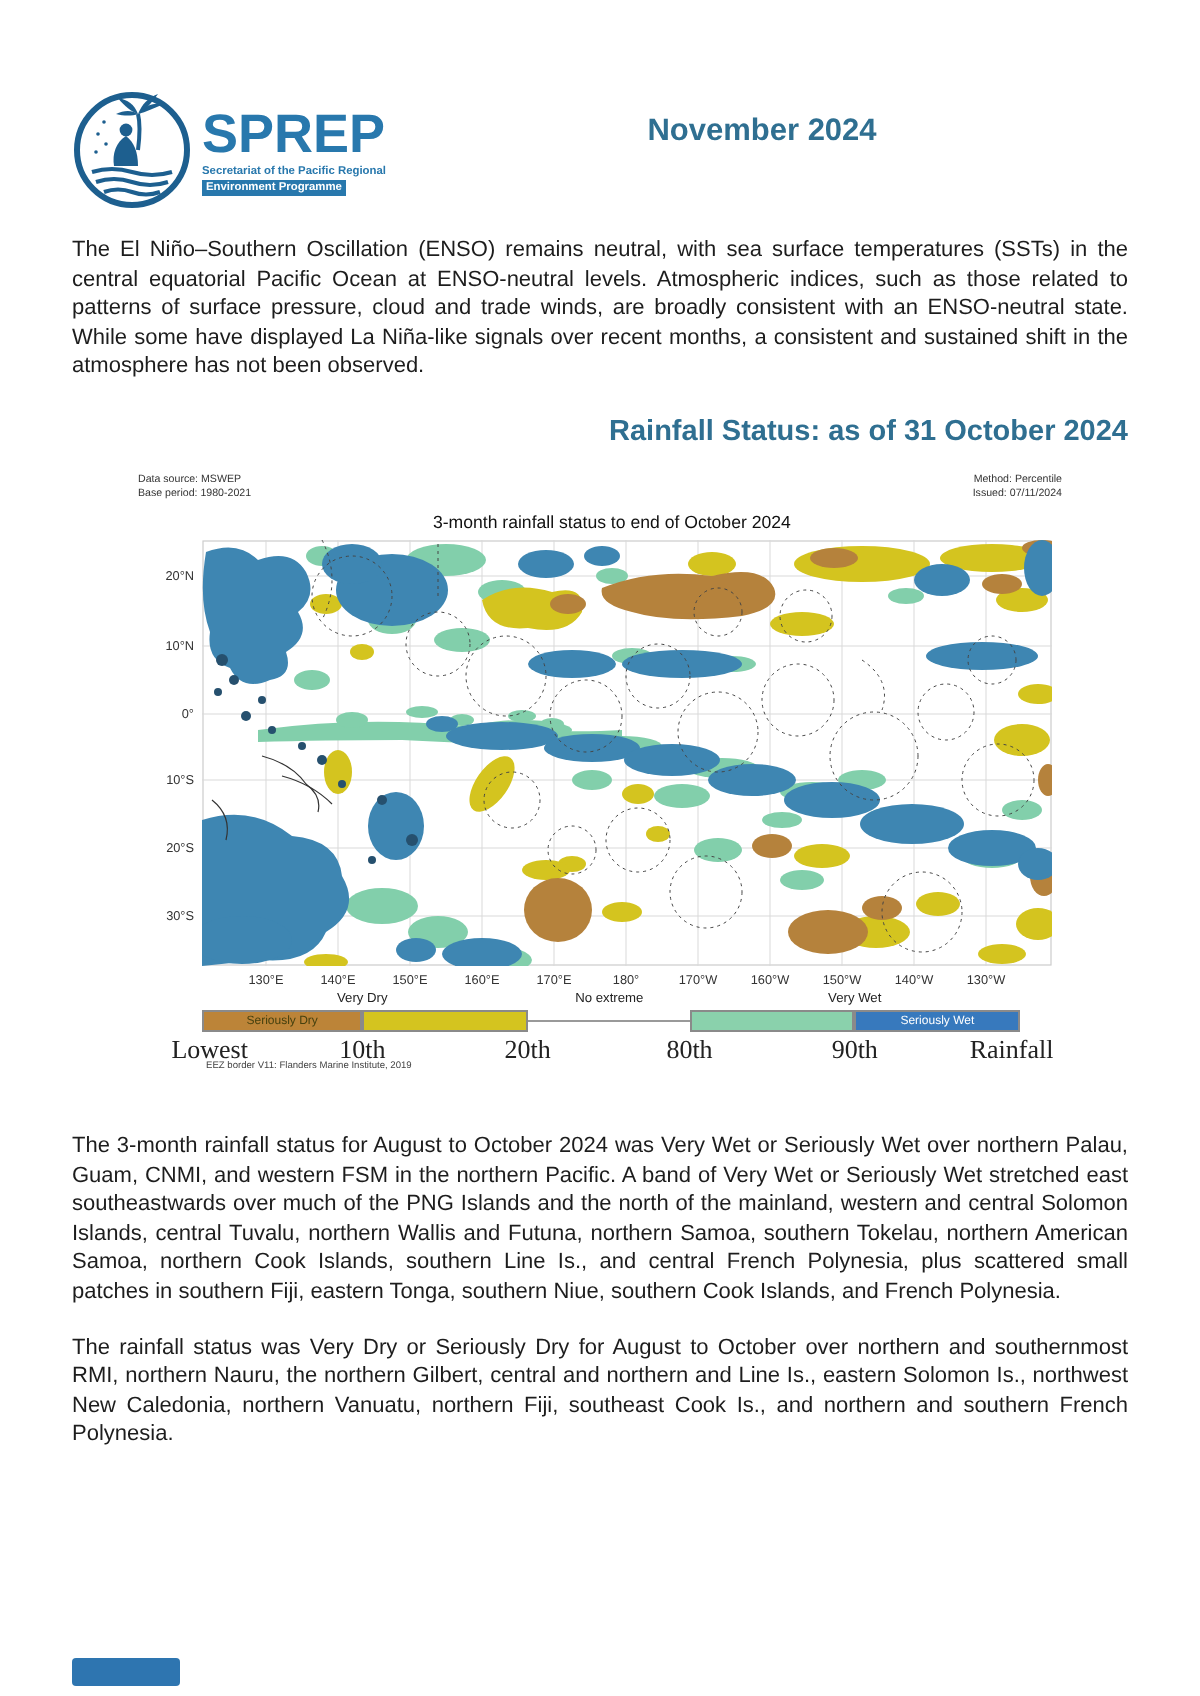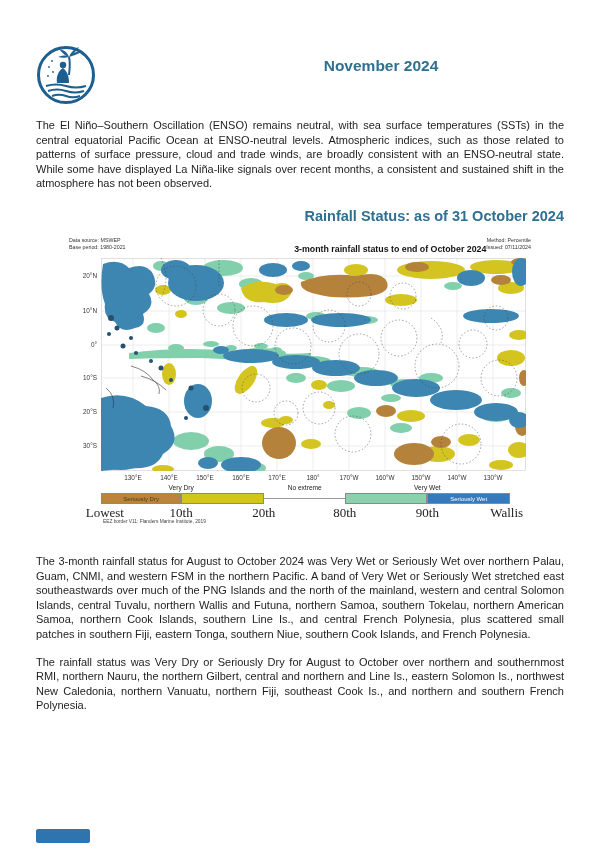--- a/index.html
+++ b/index.html
@@ -25,21 +25,21 @@
   
   .h-small{font-size:11.5px;color:#2f6f91;font-weight:bold;margin:22px 0 0 0;}
   .h-large{font-size:14.5px;color:#2f6f91;font-weight:bold;margin:17px 0 0 0;text-align:right;}
   p.bodytext{font-size:11px;line-height:14.6px;text-align:justify;margin:13px 0 0 0;}
 
   
   .figure{width:462px;margin:13px auto 0 auto;}
   .map-header{display:flex;justify-content:space-between;align-items:flex-start;}
   .map-corner{font-size:5.3px;line-height:6.6px;color:#333;white-space:nowrap;}
   .map-corner.right{text-align:right;}
-  .map-title{font-size:8.8px;color:#111;text-align:right;flex:1;margin-top:7px;font-weight:bold;}
+  .map-title{font-size:8.8px;color:#111;text-align:center;flex:1;margin-top:19px;}
   svg.map{display:block;margin-top:2px;}
 
   
   .legend{margin-left:32px;width:409px;position:relative;}
   .legend-top{position:relative;height:9px;font-size:6.6px;color:#222;}
   .legend-top span{position:absolute;transform:translateX(-50%);white-space:nowrap;}
   .legend-bar{position:relative;height:11px;}
   .legend-bar .seg{position:absolute;top:0;bottom:0;box-sizing:border-box;border:0.5px solid #8a8a8a;}
   .seg-dry{left:0;width:19.6%;background:#bc8438;}
   .seg-vdry{left:19.6%;width:20.2%;background:#d4c41f;}
@@ -82,20 +82,25 @@
 
         <circle cx="16" cy="16" r="0.9" fill="#1d5f8f"></circle>
         <circle cx="13" cy="22" r="0.9" fill="#1d5f8f"></circle>
         <circle cx="17" cy="27" r="0.9" fill="#1d5f8f"></circle>
         <circle cx="12" cy="31" r="0.9" fill="#1d5f8f"></circle>
 
         <path d="M10,41 Q20,38 30,41 T50,41" stroke="#1d5f8f" stroke-width="2" fill="none"></path>
         <path d="M12,46 Q21,43 30,46 T48,46" stroke="#1d5f8f" stroke-width="2" fill="none"></path>
         <path d="M16,51 Q23,48.5 30,51 T44,51" stroke="#1d5f8f" stroke-width="2" fill="none"></path>
       </svg>
+      <div class="logo-text">
+        <span class="sprep">SPREP</span>
+        <span class="logo-sub1">Secretariat of the Pacific Regional</span>
+        <span class="logo-sub2">Environment Programme</span>
+      </div>
     </div>
     <div class="title-block">
       <div>November 2024</div>
     </div>
   </div>
 
   <p class="bodytext">The El Niño–Southern Oscillation (ENSO) remains neutral, with sea surface temperatures (SSTs) in the central equatorial Pacific Ocean at ENSO-neutral levels. Atmospheric indices, such as those related to patterns of surface pressure, cloud and trade winds, are broadly consistent with an ENSO-neutral state. While some have displayed La Niña-like signals over recent months, a consistent and sustained shift in the atmosphere has not been observed.</p>
 
   <div class="h-large">Rainfall Status: as of 31 October 2024</div>
 
@@ -333,21 +338,21 @@
         <div class="seg seg-swet">
           <span class="seg-label wet">Seriously Wet</span>
         </div>
       </div>
       <div class="legend-ticks">
         <span style="left:0%">Lowest</span>
         <span style="left:19.6%">10th</span>
         <span style="left:39.8%">20th</span>
         <span style="left:59.6%">80th</span>
         <span style="left:79.8%">90th</span>
-        <span style="left:100%">Wallis</span>
+        <span style="left:100%">Rainfall</span>
       </div>
       <div class="attribution">EEZ border V11: Flanders Marine Institute, 2019</div>
     </div>
   </div>
 
   <p class="bodytext" style="margin-top:30px">The 3-month rainfall status for August to October 2024 was Very Wet or Seriously Wet over northern Palau, Guam, CNMI, and western FSM in the northern Pacific. A band of Very Wet or Seriously Wet stretched east southeastwards over much of the PNG Islands and the north of the mainland, western and central Solomon Islands, central Tuvalu, northern Wallis and Futuna, northern Samoa, southern Tokelau, northern American Samoa, northern Cook Islands, southern Line Is., and central French Polynesia, plus scattered small patches in southern Fiji, eastern Tonga, southern Niue, southern Cook Islands, and French Polynesia.</p>
   <p class="bodytext">The rainfall status was Very Dry or Seriously Dry for August to October over northern and southernmost  RMI, northern Nauru, the northern Gilbert, central and northern and Line Is., eastern Solomon Is., northwest New Caledonia, northern Vanuatu, northern Fiji, southeast Cook Is., and northern and southern French Polynesia.</p>
 
 </div>
 

